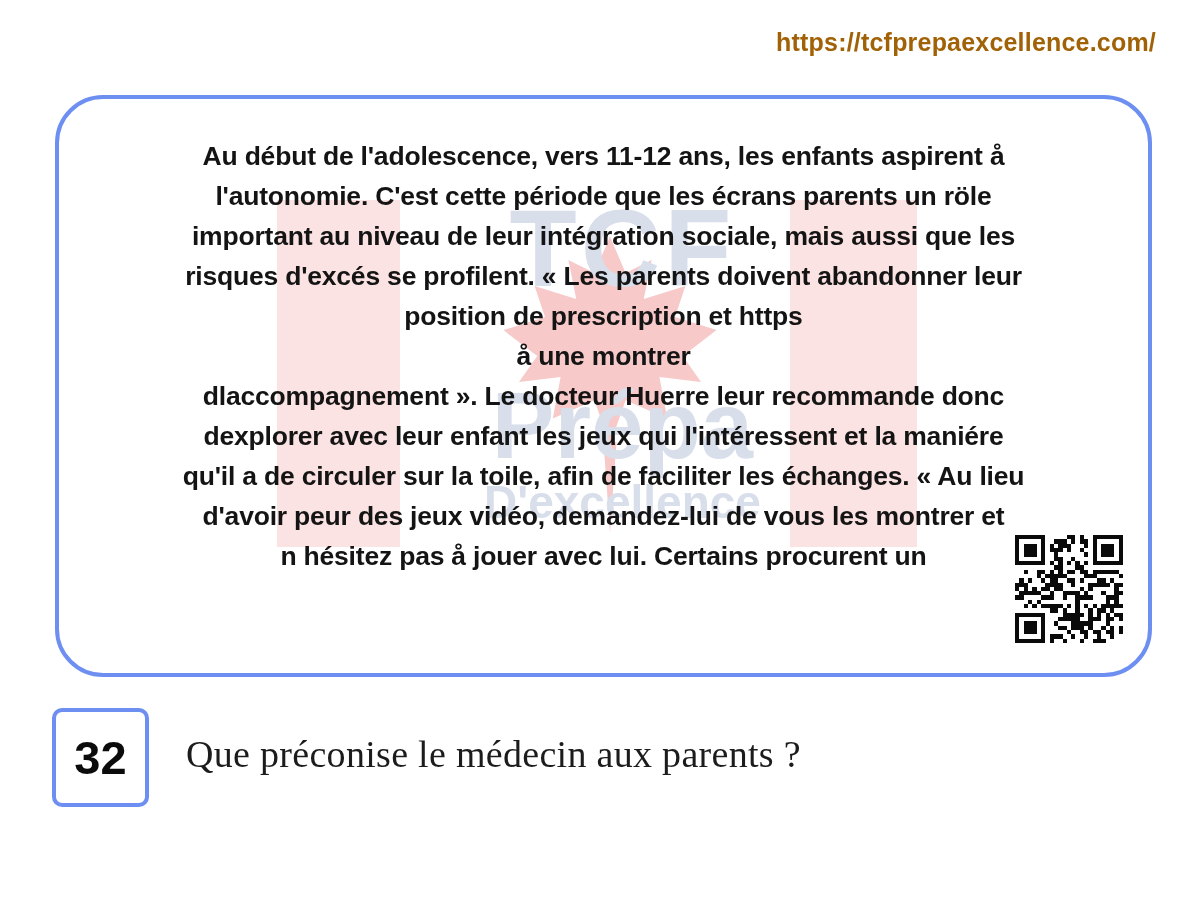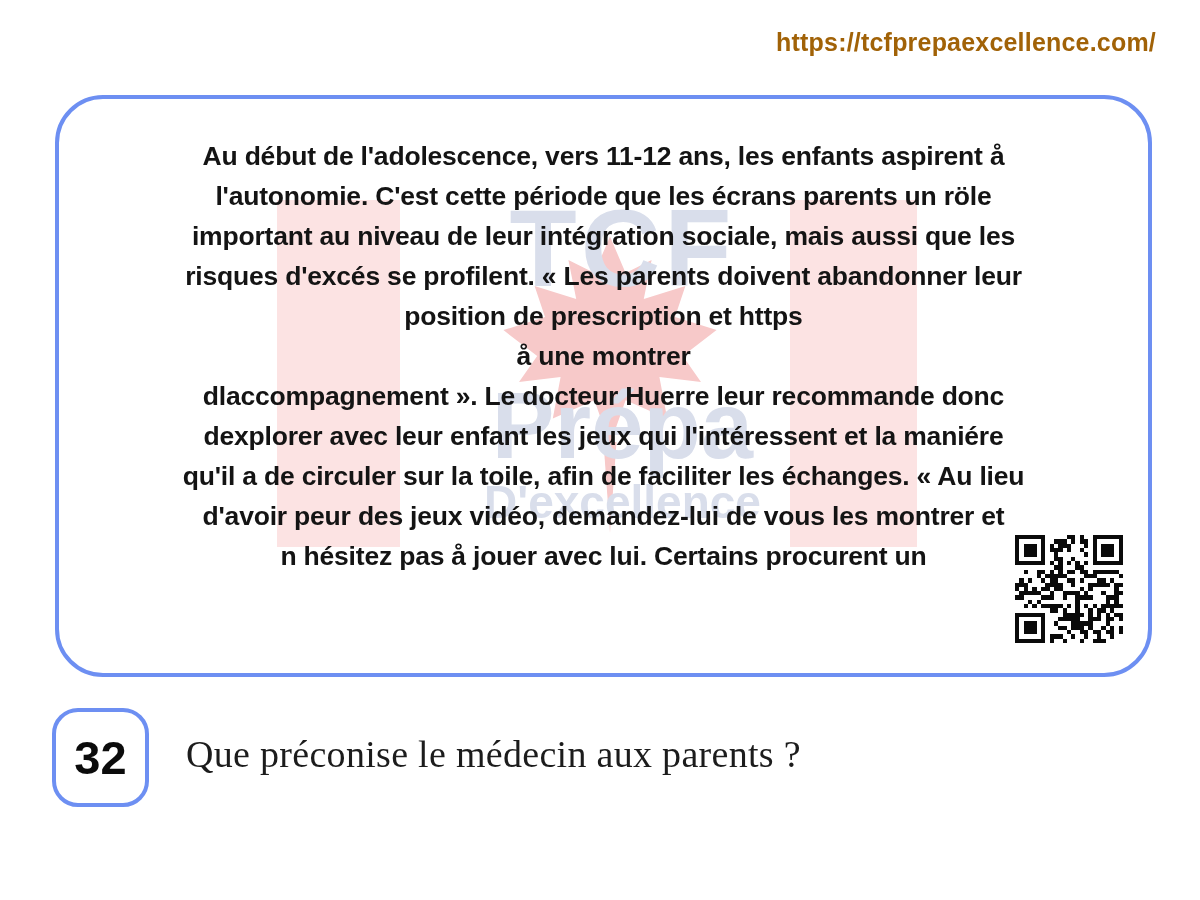--- a/index.html
+++ b/index.html
@@ -108,21 +108,21 @@
 
   
   .question-number-box{
     position:absolute;
     left:52px;
     top:708px;
     width:97px;
     height:99px;
     background:#ffffff;
     border:4px solid var(--accent-blue);
-    border-radius:26px;
+    border-radius:10px;
     display:flex;
     align-items:center;
     justify-content:center;
     text-align:right;
   }
   .question-number{
     font-size:47px;
     font-weight:700;
     color:#0b0b0b;
   }

